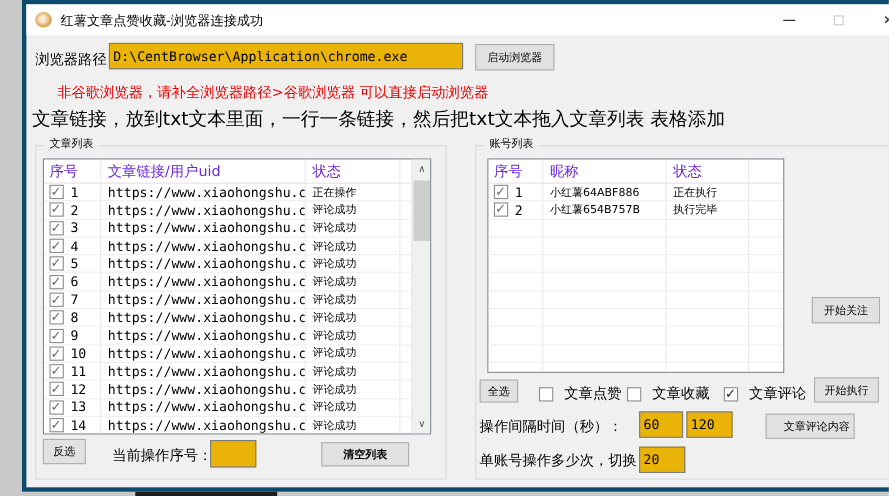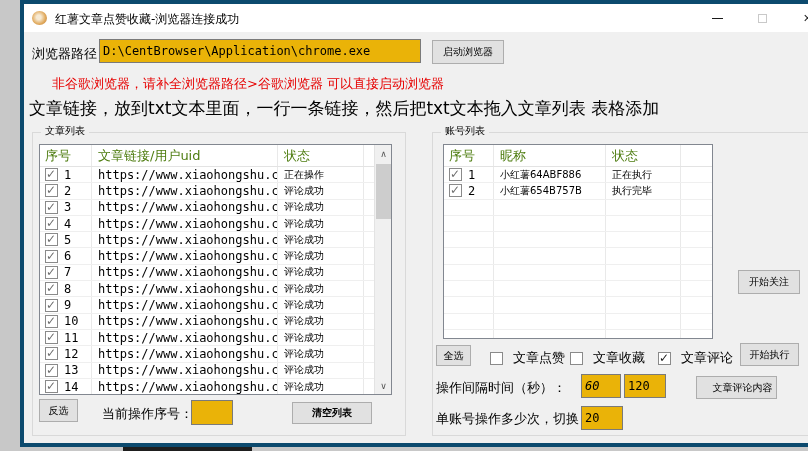--- a/index.html
+++ b/index.html
@@ -38,21 +38,21 @@
   .groupbox .legend { position:absolute; top:-9px; left:8px; background:#f0f0f0; padding:0 4px;
                       font-size:10px; color:#000; white-space:nowrap; }
   #article-group { left:8px; top:128px; width:374px; height:304px; }
   #account-group { left:408px; top:128px; width:385px; height:304px; }
 
   
   .wtable { position:absolute; background:#fff; border:1px solid #828790; overflow:hidden; }
   #article-table { left:6px; top:11px; width:353px; height:251px; }
   #account-table { left:10px; top:11px; width:270px; height:195px; }
   .thead { display:flex; height:22px; border-bottom:1px solid #e3e3e3; align-items:center; }
-  .thead .tc { font-size:13px; color:#4d7c0f; }
+  .thead .tc { font-size:13px; color:#6d28d9; }
   .tc { height:100%; display:flex; align-items:center; border-right:1px solid #e9e9e9;
         overflow:hidden; white-space:nowrap; }
   .tc:last-child { border-right:none; }
   .trow { display:flex; height:16.3px; border-bottom:1px solid #efefef; align-items:center; }
   .c1a { width:52px; padding-left:5px; } .c2a { width:186px; padding-left:6px; }
   .c3a { width:86px; padding-left:6px; } .c4a { flex:1; }
   .c1b { width:50px; padding-left:5px; } .c2b { width:112px; padding-left:6px; }
   .c3b { width:75px; padding-left:6px; } .c4b { flex:1; }
   .cell-num { font-size:12px; font-family:"DejaVu Sans Mono","Liberation Mono",monospace; }
   .cell-link { font-size:12px; font-family:"DejaVu Sans Mono","Liberation Mono",monospace; }
@@ -80,21 +80,21 @@
   #clear-btn { left:259px; top:269px; width:80px; height:22px;font-weight:bold; }
 
   
   #follow-btn { left:714px; top:266px; width:62px; height:24px; }
   #selectall-btn { left:412px; top:341px; width:35px; height:21px; }
   .opt { position:absolute; top:345px; display:flex; align-items:center; }
   .opt .olabel { font-size:13px; color:#000; white-space:nowrap; margin-left:4px; }
   #opt-like { left:466px; } #opt-fav { left:546px; } #opt-comment { left:634px; }
   #execute-btn { left:716px; top:339px; width:59px; height:23px; }
   #interval-lbl { left:412px; top:375px; }
-  #interval-min { left:557px; top:370px; width:40px; height:24px;font-style:italic; }
+  #interval-min { left:557px; top:370px; width:40px; height:24px; }
   #interval-dash { left:606px; top:371px; font-size:13px; }
   #interval-max { left:600px; top:370px; width:42px; height:24px; }
   #comment-btn { left:672px; top:372px; width:81px; height:23px;padding-left:12px; }
   #per-account-lbl { left:412px; top:406px; }
   #per-account-input { left:557px; top:402px; width:42px; height:24px; }
 
   
   .desktop-dark { position:absolute; left:123px; top:447px; width:129px; height:4px; background:#1e1e1e; }
 </style>
 </head>

